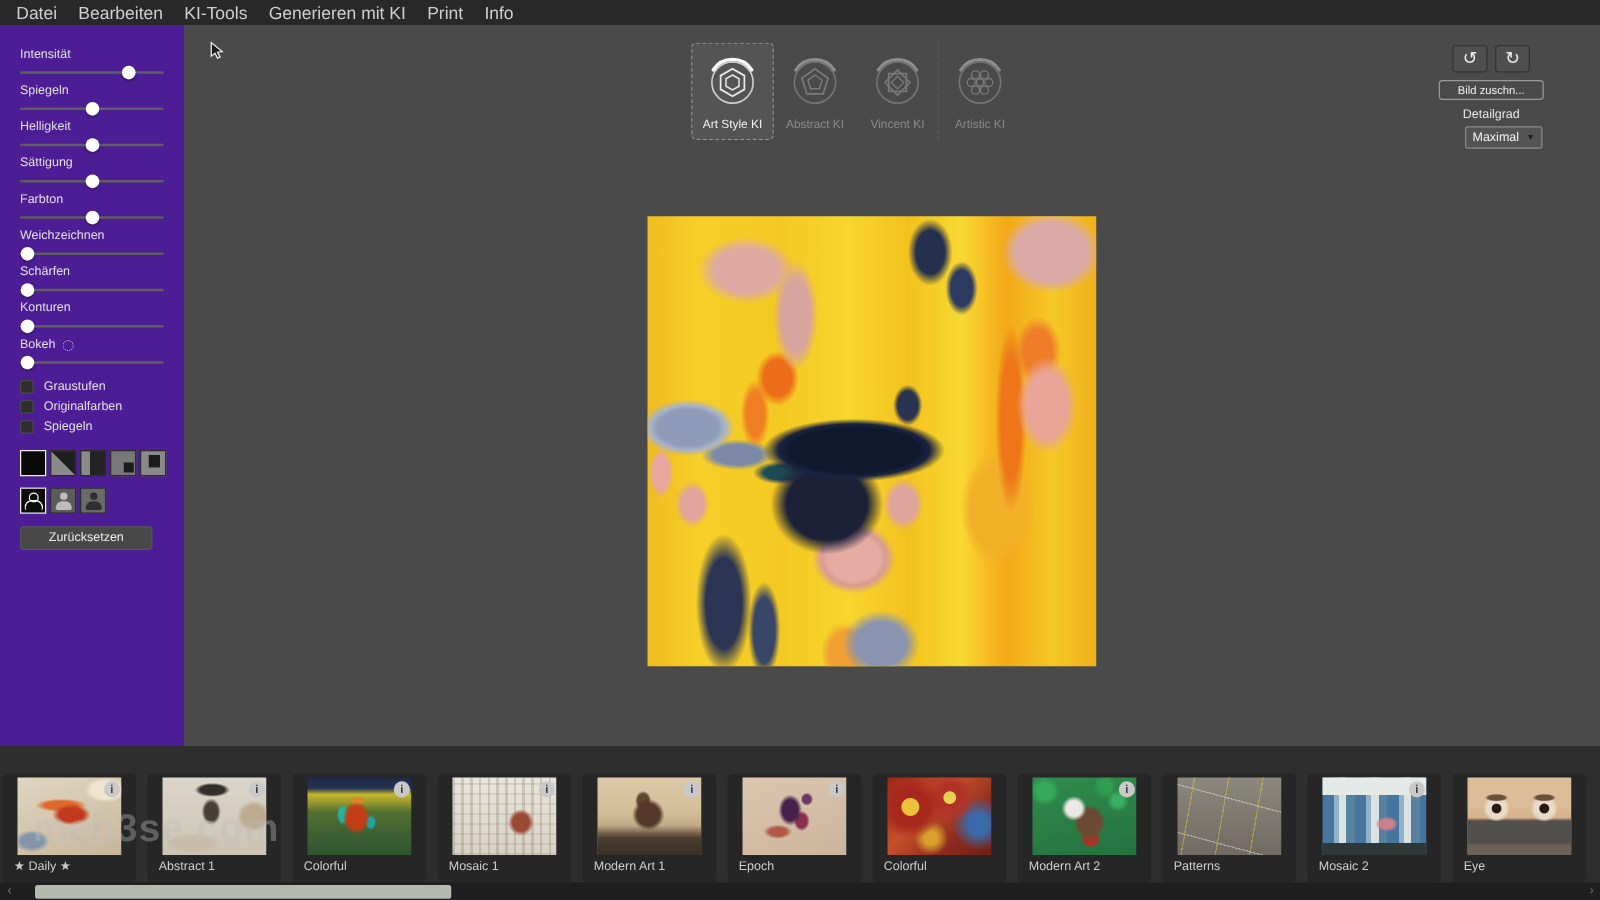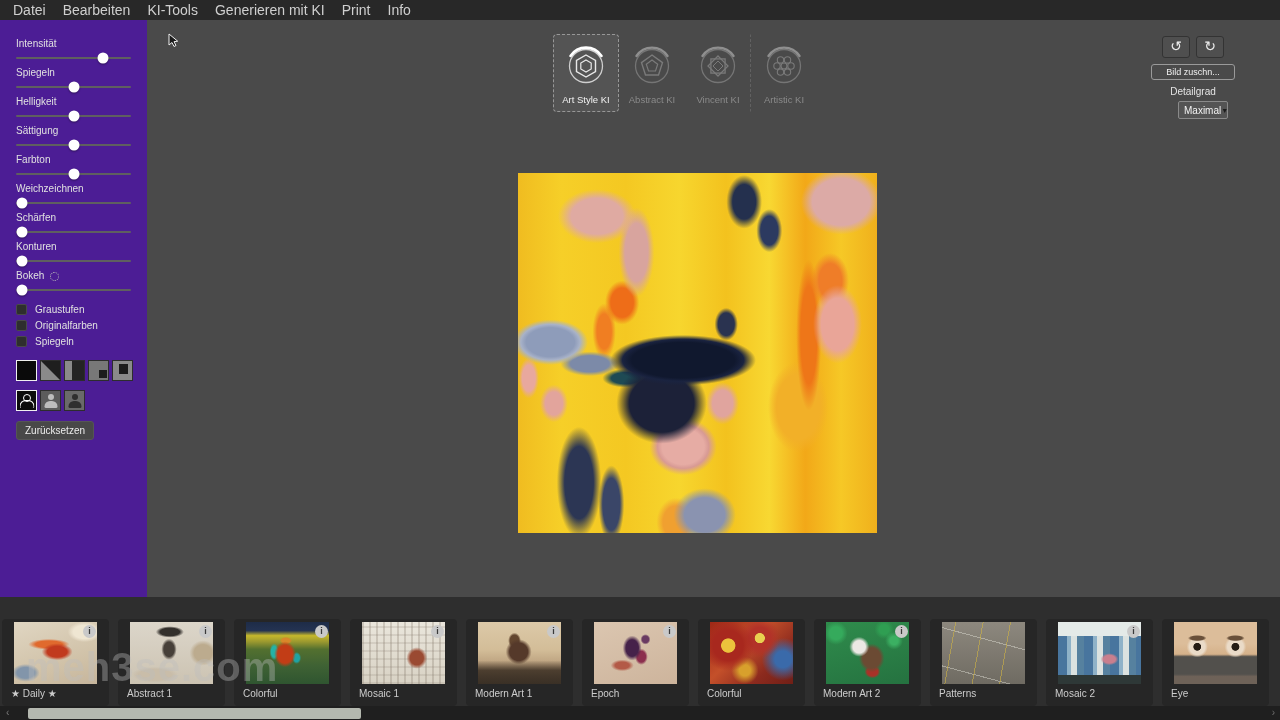--- a/index.html
+++ b/index.html
@@ -33,58 +33,58 @@
   .f4 { background:#787878; } .f4::after { content:""; position:absolute; width:8px; height:8px; background:#1c1c1c; bottom:2px; left:10px; }
   .f5 { background:#8a8a8a; } .f5::after { content:""; position:absolute; width:9px; height:10px; background:#1c1c1c; top:3px; left:6px; }
   .pbtn { width:21px; height:21px; background:#5c5c5c; border:1px solid #2d2d2d; position:relative; }
   .pbtn::before { content:""; position:absolute; width:6px; height:6px; border-radius:50%; left:50%; transform:translateX(-50%); top:3px; }
   .pbtn::after  { content:""; position:absolute; width:13px; height:7px; border-radius:7px 7px 2px 2px; left:50%; transform:translateX(-50%); bottom:2px; }
   .p1 { background:#0c0c0c; border:1px solid #f0f0f0; }
   .p1::before { border:1.4px solid #fff; } .p1::after { border:1.4px solid #fff; border-bottom:none; background:transparent; }
   .p2::before,.p2::after { background:#bdbdbd; }
   .p3 { background:#6a6a6a; } .p3::before,.p3::after { background:#2f2f2f; }
   .reset-btn { margin-top:10px; display:inline-block; font-size:10px; color:#ececec; background:#484848;
-               border:1px solid #555; border-radius:3px; padding:3px 8px; cursor:pointer; }
+               border:1px solid #555; border-radius:3px; padding:3px 22px; cursor:pointer; }
 
   
   .canvas { position:absolute; top:20px; left:147px; width:1133px; height:577px; background:#4a4a4a; }
 
   .style-bar { position:absolute; left:406px; top:14px; display:flex; }
   .style-item { width:66px; padding:9px 0 6px; display:flex; flex-direction:column; align-items:center;
                 border:1px dashed transparent; border-radius:4px; cursor:pointer; }
   .style-item.selected { border:1px dashed #979797; background:rgba(255,255,255,0.06);justify-content:space-between; }
   .style-item .lbl { margin-top:6px; font-size:9.5px; color:#8a8a8a; white-space:nowrap; }
   .style-item.selected .lbl { color:#f2f2f2; }
   .style-item:nth-child(3) { border-right:1px dashed #616161; border-radius:0; }
 
   .right-controls { position:absolute; top:16px; right:56px; width:62px; display:flex; flex-direction:column; align-items:center; }
   .rot-row { display:flex; gap:6px; }
   .rot-btn { width:28px; height:22px; background:#4f4f4f; border:1px solid #333; border-radius:3px;
              color:#ececec; font-size:14px; line-height:19px; text-align:center; cursor:pointer; }
   .crop-btn { margin-top:6px; width:84px; height:16px; border:1px solid #9a9a9a; border-radius:3px; background:transparent;
               color:#f0f0f0; font-size:9px; line-height:14px; text-align:center; cursor:pointer; }
   .detail-label { margin-top:6px; font-size:10px; color:#e4e4e4; }
-  .dropdown { margin-top:4px; width:50px; height:18px; background:#545454; border:1px solid #8a8a8a; border-radius:2px;
+  .dropdown { margin-top:4px; width:62px; height:18px; background:#545454; border:1px solid #8a8a8a; border-radius:2px;
               display:flex; align-items:center; justify-content:space-between; padding:0 5px; cursor:pointer;margin-left:20px; }
   .dropdown .val { font-size:10px; color:#f2f2f2; }
   .dropdown .caret { font-size:7px; color:#1c1c1c; }
 
   .artwork { position:absolute; left:371px; top:153px; width:359px; height:360px; }
 
   .cursor { position:absolute; left:21px; top:13px; width:11px; height:15px; }
 
   
   .strip { position:absolute; top:597px; left:0; width:1280px; height:109px; background:#2e2e2e;
            display:flex; gap:9px; padding:22px 0 0 2px; }
   .card { position:relative; width:107px; height:87px; background:#262626; border-radius:4px; flex:0 0 auto; cursor:pointer; }
   .thumb-art { position:absolute; left:12px; top:3px; width:83px; height:62px; }
   .info-icon { position:absolute; top:6px; right:13px; width:13px; height:13px; border-radius:50%;
                background:#c9c9c9; color:#3a3a3a; font-size:9px; font-weight:bold; text-align:center; line-height:13px; }
   .card-label { position:absolute; left:9px; bottom:7px; font-size:10px; color:#cdcdcd; white-space:nowrap; }
-  .watermark { position:absolute; left:26px; top:48px; font-size:40px; font-weight:bold; letter-spacing:1px;
+  .watermark { position:absolute; left:26px; top:48px; font-size:31px; font-weight:bold; letter-spacing:1px;
                color:rgba(190,190,190,0.38); pointer-events:none; }
 
   
   .scrollrow { position:absolute; top:706px; left:0; width:1280px; height:14px; background:#1f1f1f; }
   .scroll-thumb { position:absolute; left:28px; top:2px; width:333px; height:11px; background:#b4b8af; border-radius:2px; cursor:grab; }
   .scroll-left  { position:absolute; left:6px;  top:1px; font-size:10px; color:#7d7d7d; cursor:pointer; }
   .scroll-right { position:absolute; right:5px; top:1px; font-size:10px; color:#6d6d6d; cursor:pointer; }
 </style>
 </head>
 <body>

